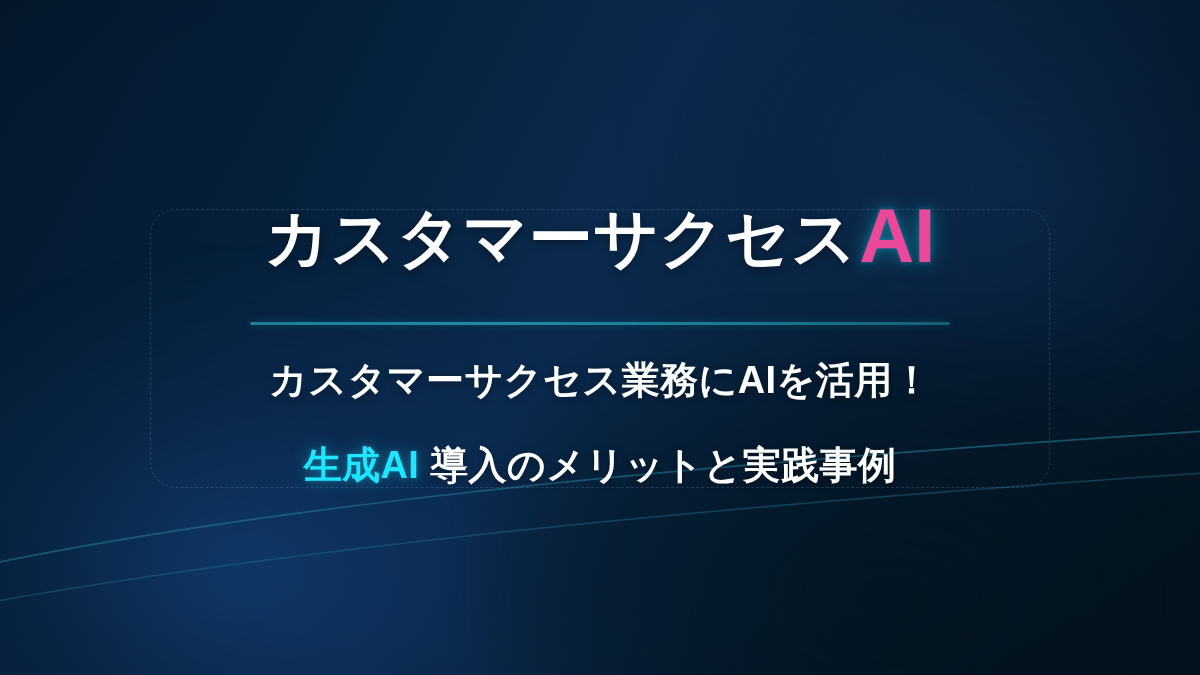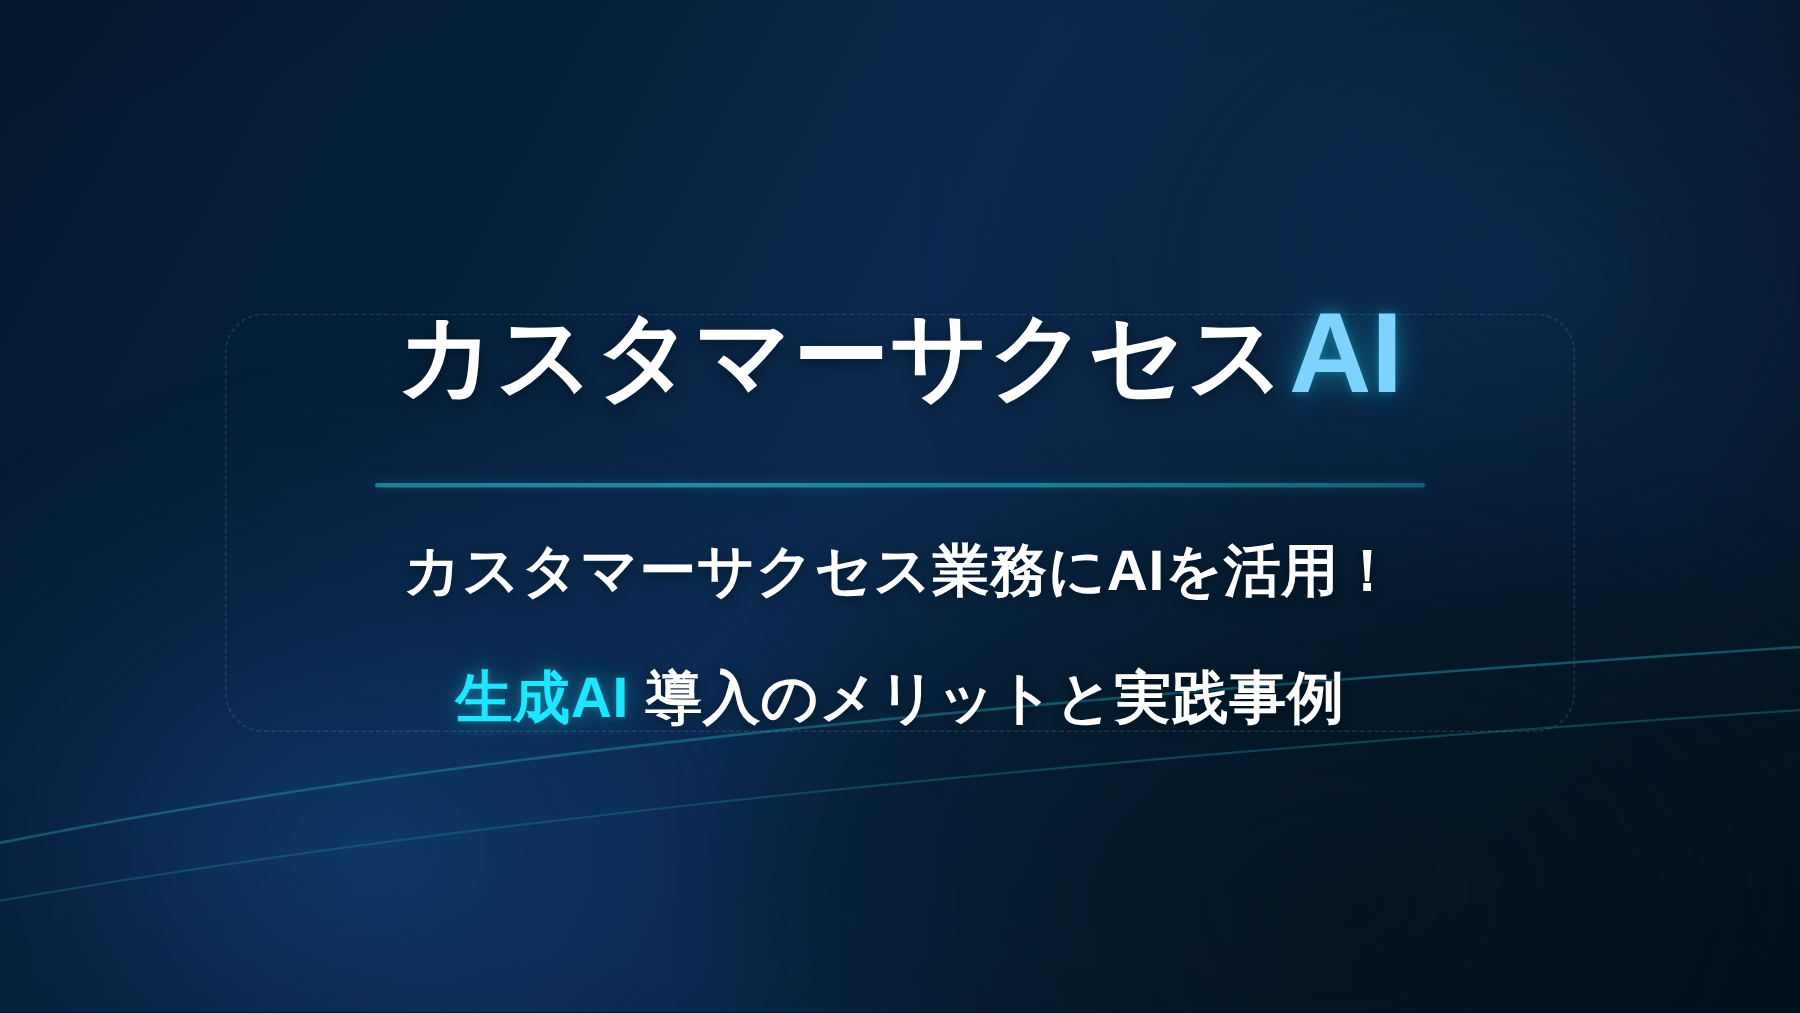--- a/index.html
+++ b/index.html
@@ -110,21 +110,21 @@
     text-align: center;
     font-size: 64px;
     font-weight: 700;
     letter-spacing: 0.5px;
     line-height: 1.05;
     color: #ffffff;
     white-space: nowrap;
     text-shadow: 0 2px 10px rgba(0,0,0,0.45);
   }
   .title .accent {
-    color: #7dd3fc;
+    color: #ec4899;
     font-size: 76px;
     font-weight: 700;
     letter-spacing: 0px;
     text-shadow: 0 0 22px rgba(31,230,255,0.40),
                  0 0 6px rgba(31,230,255,0.30);
     vertical-align: -2px;
     margin-left: 2px;
   }
 
   .divider {

